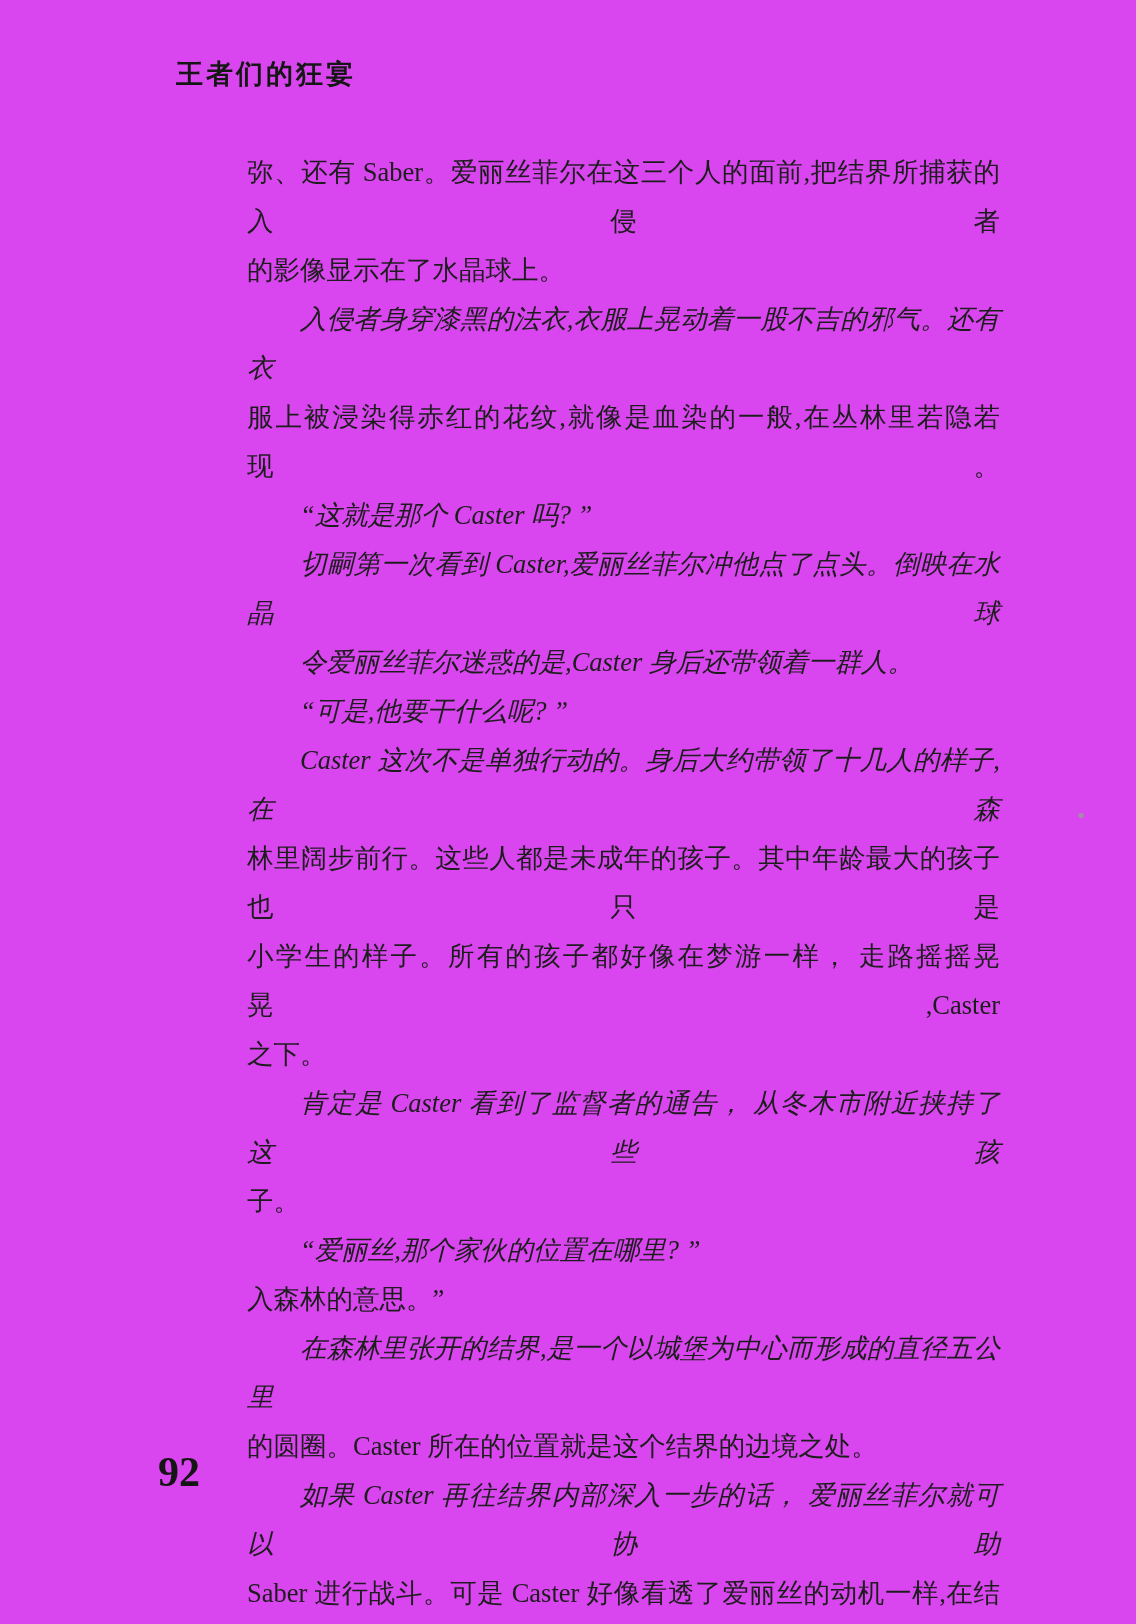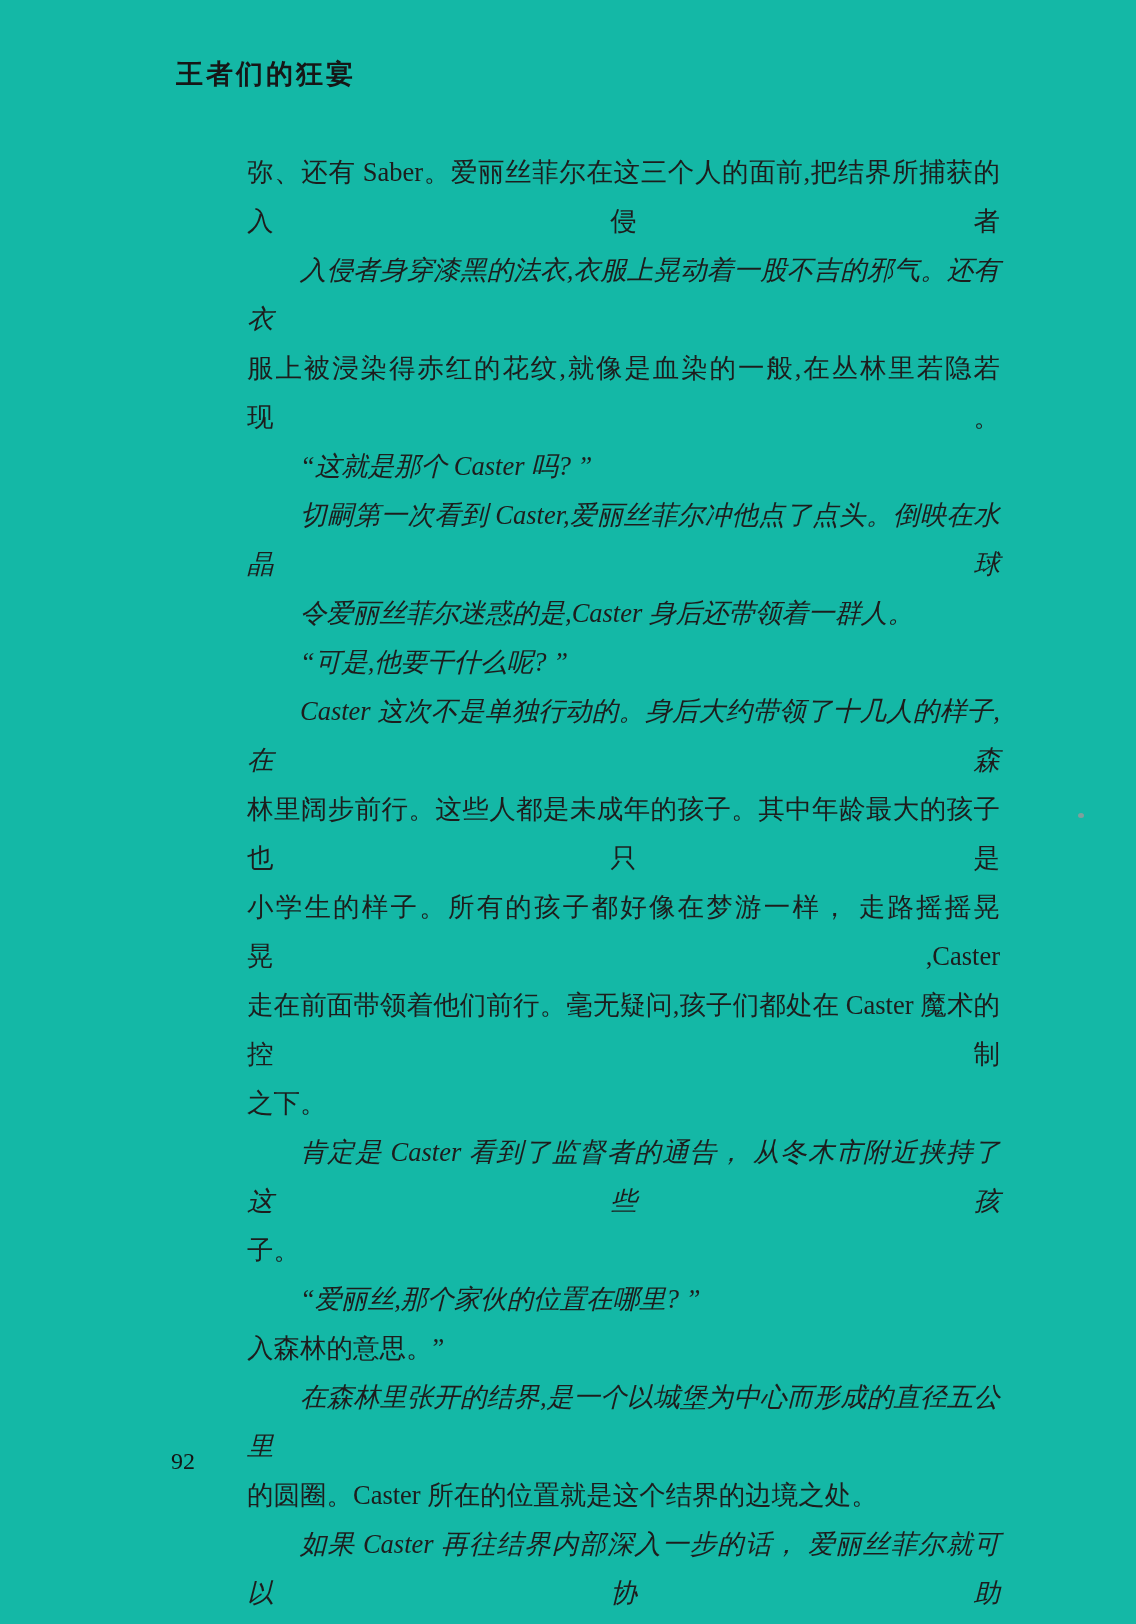--- a/index.html
+++ b/index.html
@@ -5,21 +5,21 @@
   html, body {
     margin: 0;
     padding: 0;
     background: #e8e8e8;
   }
   .book-page {
     position: relative;
     width: 1136px;
     height: 1624px;
     margin: 0 auto;
-    background: #14b8a6;
+    background: #d946ef;
     color: #1c1c1c;
     font-family: "Liberation Serif", "DejaVu Serif", serif;
     overflow: hidden;
   }
   .running-header {
     position: absolute;
     left: 176px;
     top: 56px;
     font-size: 27px;
     font-weight: bold;
@@ -45,24 +45,24 @@
   .text-line.indent {
     text-indent: 2em;
     font-style: italic;
   }
   .text-line.full {
     text-align: justify;
     text-align-last: justify;
   }
   .page-number {
     position: absolute;
-    left: 171px;
+    left: 158px;
     top: 1448px;
-    font-size: 24px;
-    font-weight: normal;
+    font-size: 42px;
+    font-weight: bold;
     color: #151515;
     font-family: "Liberation Serif", "DejaVu Serif", serif;
   }
   .scan-speck {
     position: absolute;
     left: 1078px;
     top: 813px;
     width: 6px;
     height: 5px;
     border-radius: 50%;
@@ -71,30 +71,30 @@
   }
 </style>
 </head>
 <body>
 
 <div class="book-page">
   <div class="running-header">王者们的狂宴</div>
 
   <div class="text-block">
       <div class="text-line full">弥、还有 Saber。爱丽丝菲尔在这三个人的面前,把结界所捕获的入侵者</div>
+      <div class="text-line">的影像显示在了水晶球上。</div>
       <div class="text-line indent full">入侵者身穿漆黑的法衣,衣服上晃动着一股不吉的邪气。还有衣</div>
       <div class="text-line full">服上被浸染得赤红的花纹,就像是血染的一般,在丛林里若隐若现。</div>
       <div class="text-line indent">“这就是那个 Caster 吗? ”</div>
       <div class="text-line indent full">切嗣第一次看到 Caster,爱丽丝菲尔冲他点了点头。倒映在水晶球</div>
       <div class="text-line indent">令爱丽丝菲尔迷惑的是,Caster 身后还带领着一群人。</div>
       <div class="text-line indent">“可是,他要干什么呢? ”</div>
       <div class="text-line indent full">Caster 这次不是单独行动的。身后大约带领了十几人的样子,在森</div>
       <div class="text-line full">林里阔步前行。这些人都是未成年的孩子。其中年龄最大的孩子也只是</div>
       <div class="text-line full">小学生的样子。所有的孩子都好像在梦游一样， 走路摇摇晃晃,Caster</div>
-      <div class="text-line full">走在前面带领着他们前行。毫无疑问,孩子们都处在 Caster 魔术的控制</div>
       <div class="text-line">之下。</div>
       <div class="text-line indent full">肯定是 Caster 看到了监督者的通告， 从冬木市附近挟持了这些孩</div>
       <div class="text-line">子。</div>
       <div class="text-line indent">“爱丽丝,那个家伙的位置在哪里? ”</div>
       <div class="text-line">入森林的意思。”</div>
       <div class="text-line indent full">在森林里张开的结界,是一个以城堡为中心而形成的直径五公里</div>
       <div class="text-line">的圆圈。Caster 所在的位置就是这个结界的边境之处。</div>
       <div class="text-line indent full">如果 Caster 再往结界内部深入一步的话， 爱丽丝菲尔就可以协助</div>
       <div class="text-line full">Saber 进行战斗。可是 Caster 好像看透了爱丽丝的动机一样,在结界的</div>
     </div>

